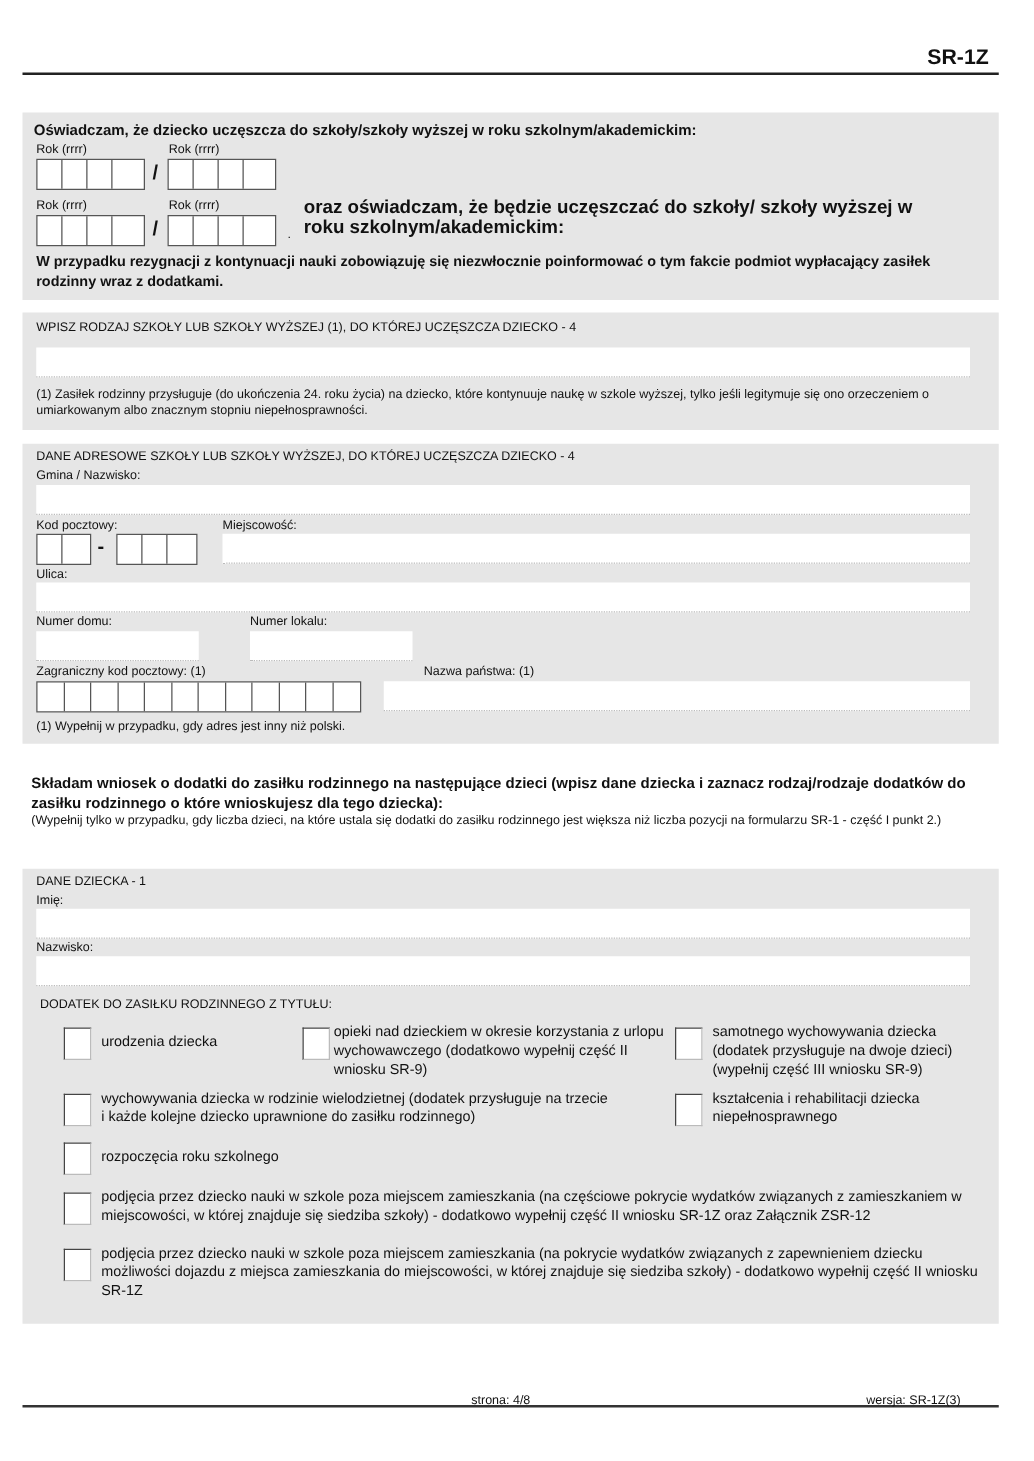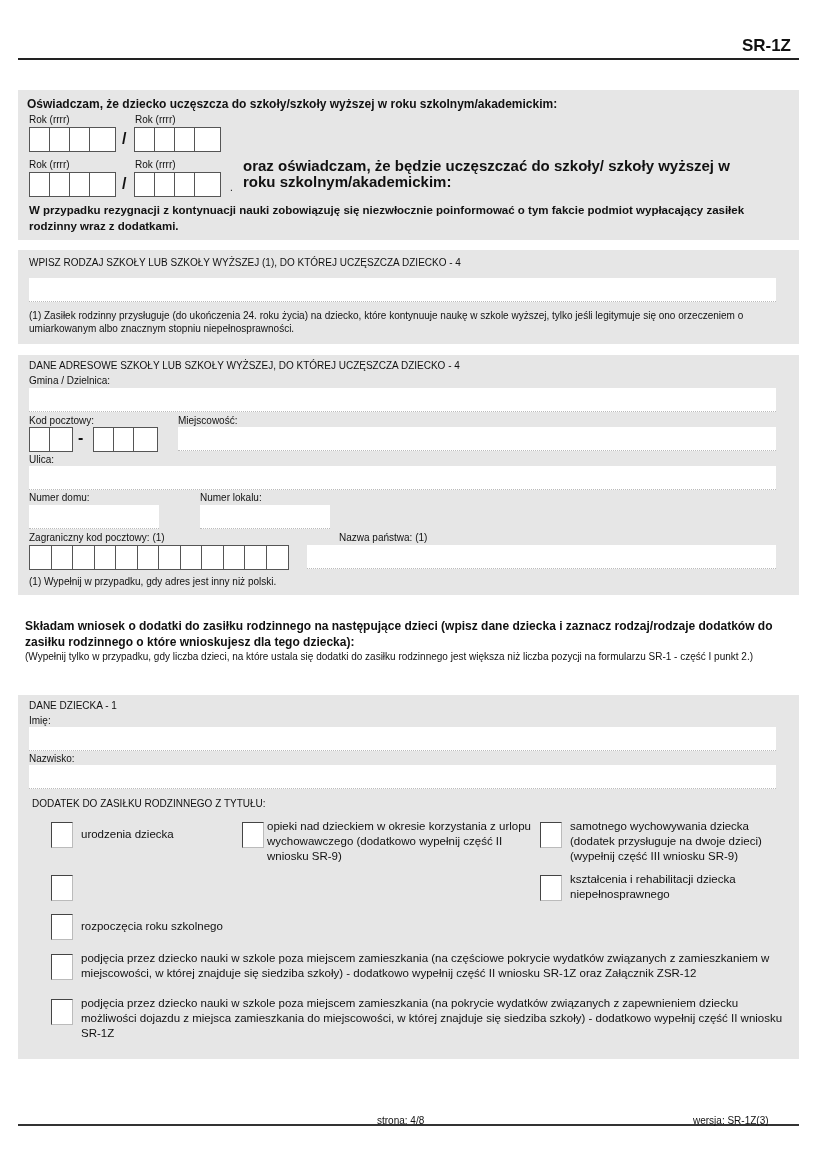--- a/index.html
+++ b/index.html
@@ -76,21 +76,21 @@
 </div>
 
 <div class="section" style="top:250px;height:94px;">
   <div class="sec-title" style="left:11px;top:7px;">WPISZ RODZAJ SZKOŁY LUB SZKOŁY WYŻSZEJ (1), DO KTÓREJ UCZĘSZCZA DZIECKO - 4</div>
   <input class="field" style="left: 11px; top: 28px; width: 747px; height: 24px; border-top: none; border-right: none; border-left: none; border-image: initial; border-bottom: 1px dotted rgb(187, 187, 187);" value="">
   <div class="note" style="left:11px;top:59px;width:750px;">(1) Zasiłek rodzinny przysługuje (do ukończenia 24. roku życia) na dziecko, które kontynuuje naukę w szkole wyższej, tylko jeśli  legitymuje się ono orzeczeniem o umiarkowanym albo znacznym stopniu niepełnosprawności.</div>
 </div>
 
 <div class="section" style="top:355px;height:240px;">
   <div class="sec-title" style="left:11px;top:5px;">DANE ADRESOWE SZKOŁY LUB SZKOŁY WYŻSZEJ, DO KTÓREJ UCZĘSZCZA DZIECKO - 4</div>
-  <div class="lbl" style="left:11px;top:20px;">Gmina / Dzielnica:</div>
+  <div class="lbl" style="left:11px;top:20px;">Gmina / Nazwisko:</div>
   <div class="field" style="left:11px;top:33px;width:747px;height:24px;"></div>
 
   <div class="lbl" style="left:11px;top:60px;">Kod pocztowy:</div>
   <div class="cells" style="left:11px;top:72px;width:44px;">
     <div class="cell"></div>
       <div class="cell"></div>
   </div>
   <div class="sep" style="left:60px;top:74px;">-</div>
   <div class="cells" style="left:75px;top:72px;width:65px;">
     <div class="cell"></div>
@@ -144,20 +144,21 @@
   <div class="cb" style="left:33px;top:127px;"></div>
   <div class="cb-lbl" style="left:63px;top:132px;">urodzenia dziecka</div>
 
   <div class="cb" style="left:224px;top:127px;"></div>
   <div class="cb-lbl" style="left:249px;top:124px;width:265px;">opieki nad dzieckiem w okresie korzystania z urlopu wychowawczego (dodatkowo wypełnij część II wniosku SR-9)</div>
 
   <div class="cb" style="left:522px;top:127px;"></div>
   <div class="cb-lbl" style="left:552px;top:124px;width:225px;">samotnego wychowywania dziecka (dodatek przysługuje na dwoje dzieci) (wypełnij część III wniosku SR-9)</div>
 
   <div class="cb" style="left:33px;top:180px;"></div>
+  <div class="cb-lbl" style="left:63px;top:177px;width:410px;">wychowywania dziecka w rodzinie wielodzietnej (dodatek przysługuje na trzecie i każde kolejne dziecko uprawnione do zasiłku rodzinnego)</div>
 
   <div class="cb" style="left:522px;top:180px;"></div>
   <div class="cb-lbl" style="left:552px;top:177px;width:215px;">kształcenia i rehabilitacji dziecka niepełnosprawnego</div>
 
   <div class="cb" style="left:33px;top:219px;"></div>
   <div class="cb-lbl" style="left:63px;top:224px;">rozpoczęcia roku szkolnego</div>
 
   <div class="cb" style="left:33px;top:259px;"></div>
   <div class="cb-lbl" style="left:63px;top:256px;width:700px;">podjęcia przez dziecko nauki w szkole poza miejscem zamieszkania (na częściowe pokrycie wydatków związanych z zamieszkaniem w miejscowości, w której znajduje się siedziba szkoły) - dodatkowo wypełnij część II wniosku SR-1Z oraz Załącznik ZSR-12</div>
 

